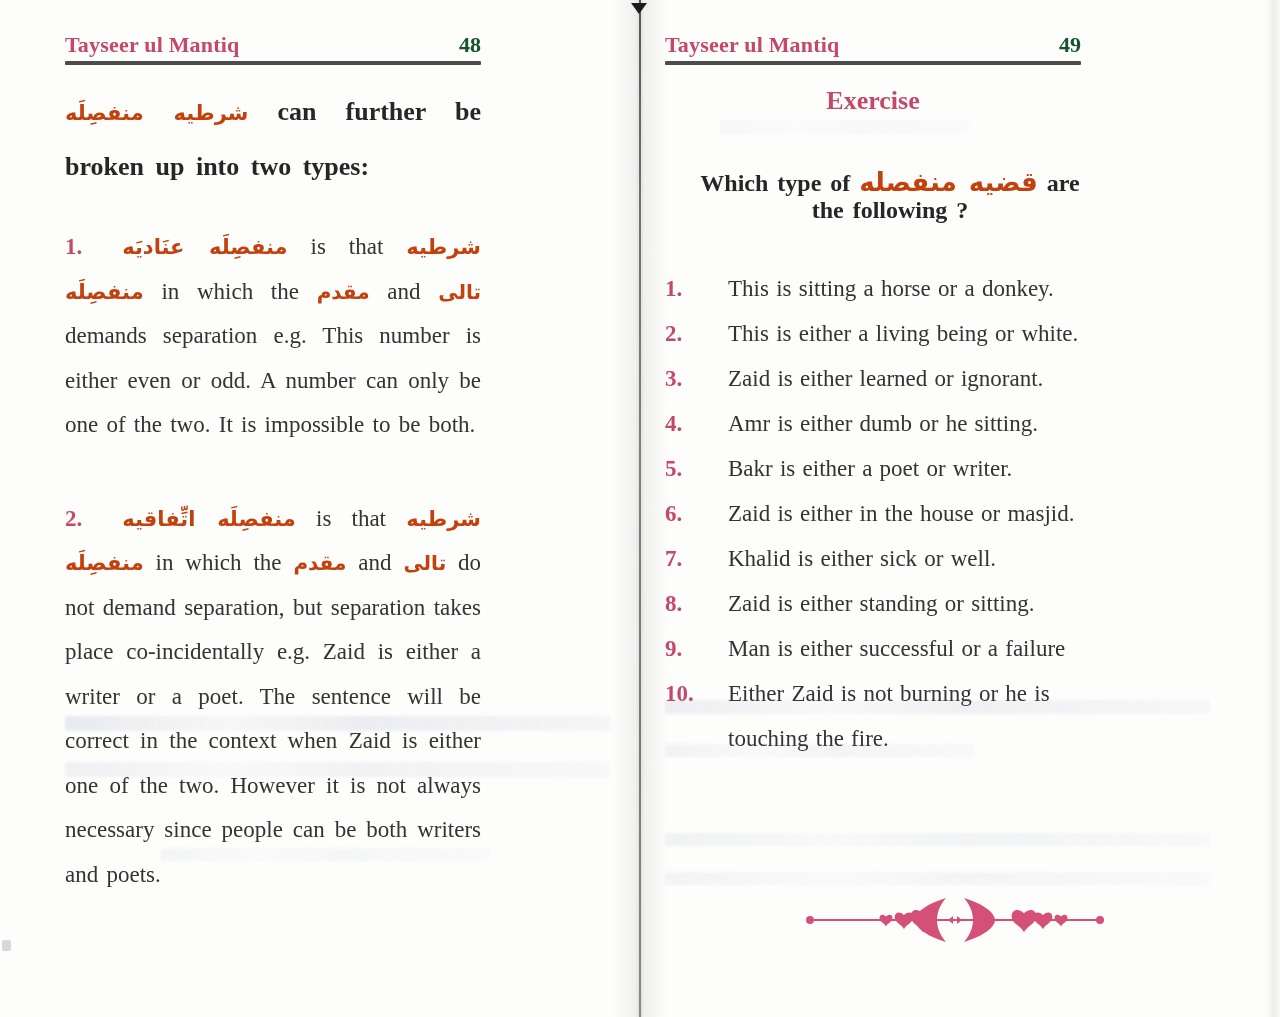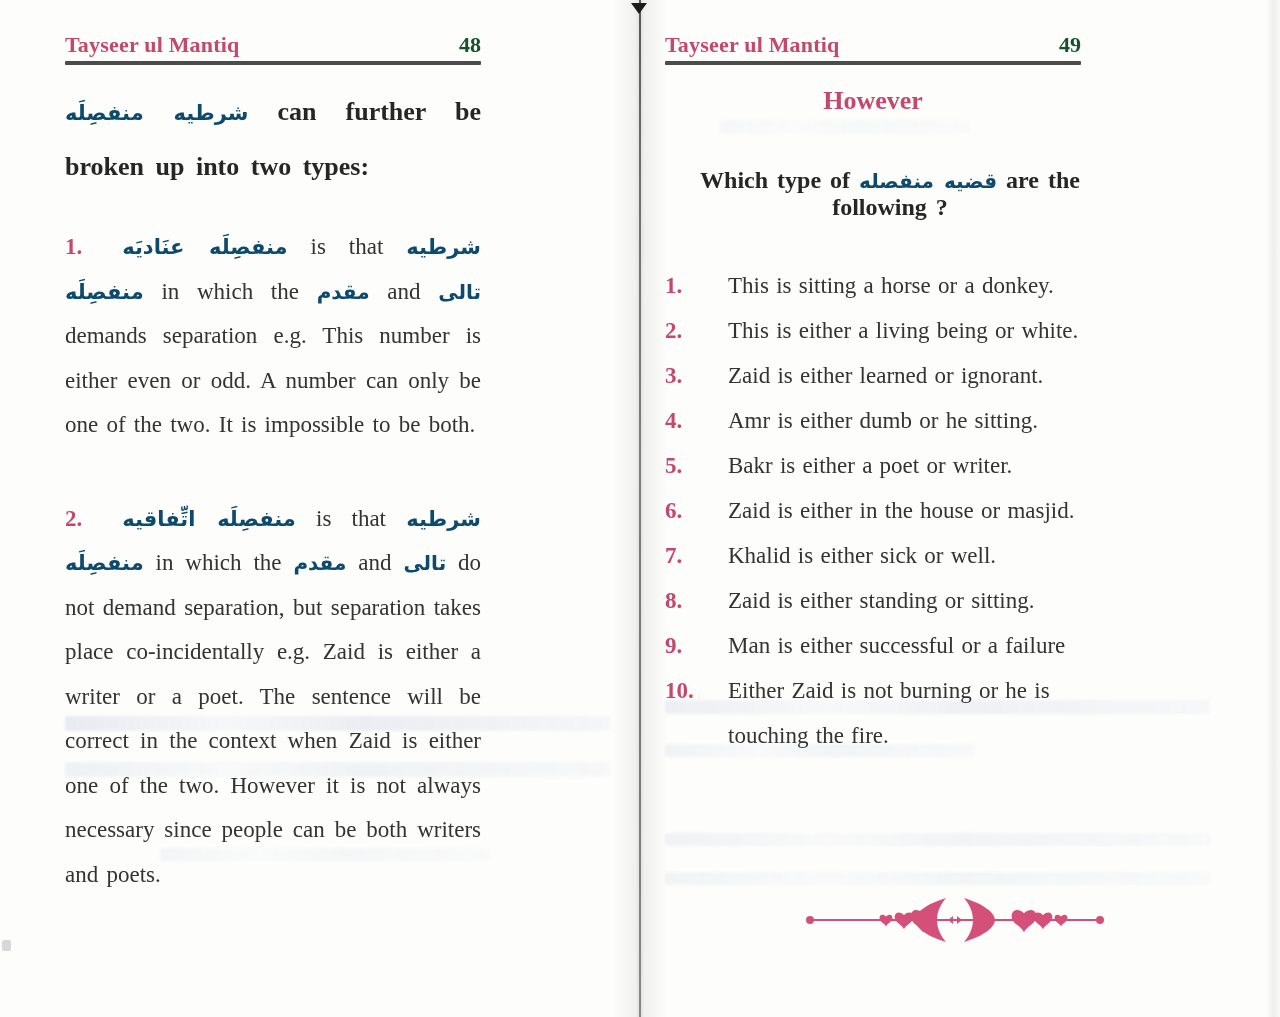--- a/index.html
+++ b/index.html
@@ -17,26 +17,26 @@
   .pg-header{display:flex;justify-content:space-between;align-items:baseline;padding-top:32px;}
   .pg-title{color:#c4486c;font-weight:700;font-size:22px;letter-spacing:.2px;}
   .pg-num{color:#14532d;font-weight:700;font-size:22px;}
   .rule{height:4px;background:#4c4c4c;margin-top:3px;border-radius:1px;}
 
   .intro{font-size:26px;font-weight:700;color:#262626;line-height:54px;margin:20px 0 0 0;text-align:justify;word-spacing:5px;}
   .para{font-size:23px;line-height:44.5px;margin:0;text-align:justify;word-spacing:2.5px;color:#333;}
   .para.p1{margin-top:31px;}
   .para.p2{margin-top:49px;}
   .pnum{color:#c4486c;font-weight:700;margin-right:40px;}
-  .ar{font-family:"DejaVu Sans",sans-serif;font-weight:700;color:#0c4a6e;font-size:21px;}
+  .ar{font-family:"DejaVu Sans",sans-serif;font-weight:700;color:#c2410c;font-size:21px;}
   .ar.sm{font-size:20px;}
 
   .exercise-title{color:#c4486c;font-weight:700;font-size:26px;text-align:center;margin-top:21px;}
   .question{font-size:24px;font-weight:700;color:#262626;text-align:center;margin-top:51px;padding-left:34px;word-spacing:3px;}
-  .question .ar{font-size:20px;}
+  .question .ar{font-size:26px;}
 
   .ex-list{margin-top:42px;}
   .item{display:flex;font-size:23px;line-height:45px;color:#333;word-spacing:1.5px;}
   .inum{flex:0 0 63px;color:#c4486c;font-weight:700;}
   .itext{flex:1;}
 
   .ornament{position:absolute;left:315px;top:890px;transform:translateX(-50%);}
 
   .fold-shade{position:absolute;left:612px;top:0;width:56px;height:1017px;
     background:linear-gradient(90deg,rgba(0,0,0,0) 0%,rgba(0,0,0,.05) 42%,rgba(0,0,0,.12) 50%,rgba(0,0,0,.05) 58%,rgba(0,0,0,0) 100%);}
@@ -74,21 +74,21 @@
 </div>
 
 <div class="page right">
   <div class="content-r">
     <div class="pg-header">
       <span class="pg-title">Tayseer ul Mantiq</span>
       <span class="pg-num">49</span>
     </div>
     <div class="rule"></div>
 
-    <div class="exercise-title">However</div>
+    <div class="exercise-title">Exercise</div>
 
     <div class="question"><span>Which type of </span><span class="ar" dir="rtl">قضيه منفصله</span><span> are the following ?</span></div>
 
     <div class="ex-list">
       <div class="item">
           <span class="inum">1.</span>
           <span class="itext">This is sitting a horse or a donkey.</span>
         </div>
       <div class="item">
           <span class="inum">2.</span>

